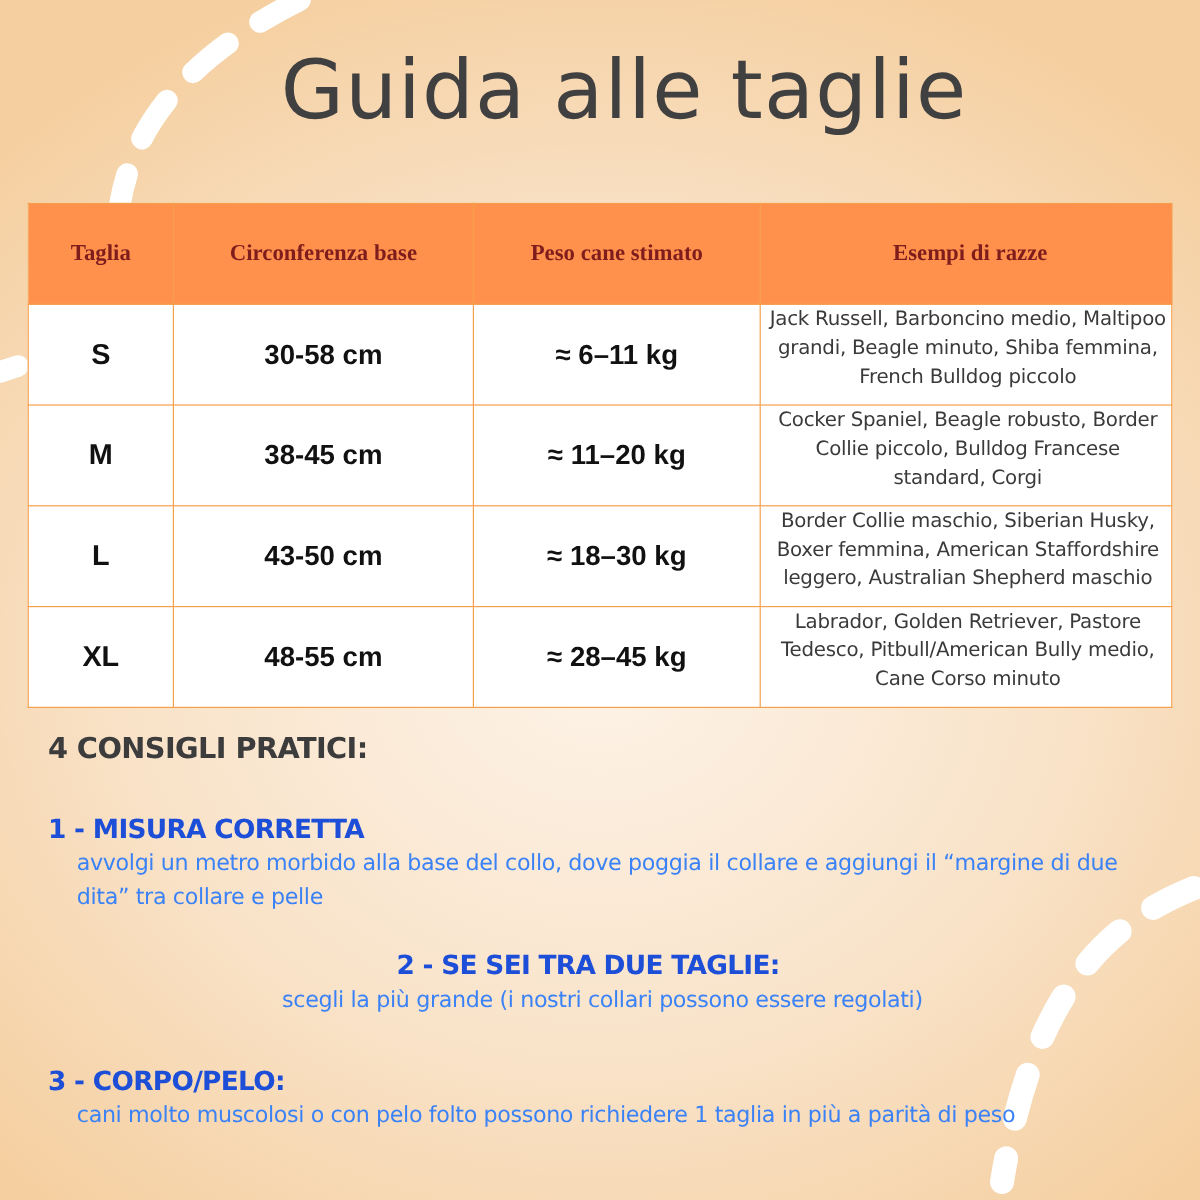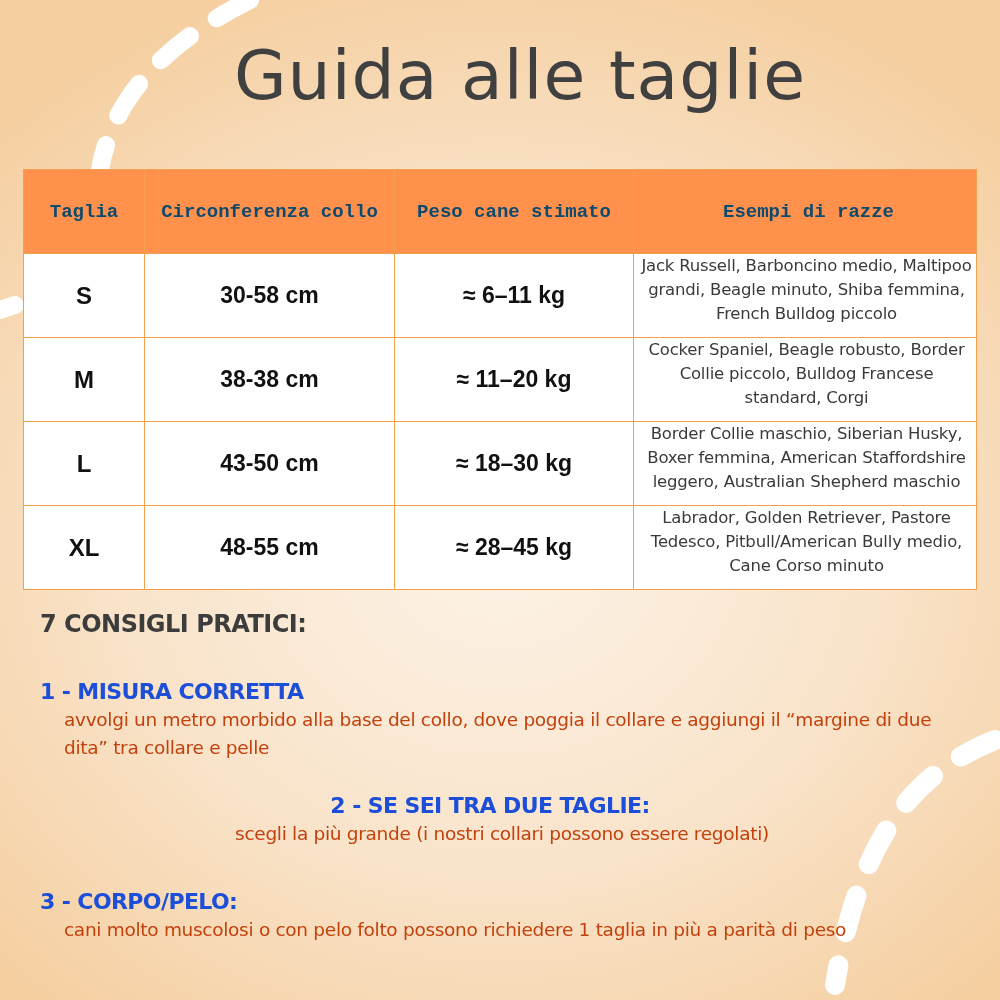--- a/index.html
+++ b/index.html
@@ -14,97 +14,97 @@
       position: absolute; left: 0; top: 36px; width: 1040px; text-align: center;
       font-family: "DejaVu Sans", sans-serif; font-size: 68px; font-weight: normal;
       color: #404040; letter-spacing: 1px;
     }
     table.sizes {
       position: absolute; left: 23px; top: 169px; width: 954px;
       border-collapse: collapse; background: #ffffff;
     }
     table.sizes th, table.sizes td { border: 1.5px solid #f5a04c; }
     table.sizes th {
-      background: #ff914d; color: #0c4a6e; height: 81px;
-      font-family: Liberation Mono, monospace; font-weight: bold; font-size: 19px;
+      background: #ff914d; color: #7f1d1d; height: 81px;
+      font-family: Liberation Serif, serif; font-weight: bold; font-size: 19px;
     }
     table.sizes th.c4 { text-align: center; padding-left: 8px; }
     table.sizes td { height: 81px; text-align: center; font-weight: bold; font-size: 23px; color: #111; }
     table.sizes td.size { font-size: 24px; }
     table.sizes td.breeds {
       text-align: center; font-weight: normal; font-size: 16.5px; color: #3a3a3a;
       font-family: "DejaVu Sans", sans-serif; line-height: 24px; padding: 0 4px 0 7px; vertical-align: top;
       letter-spacing: -0.2px;
     }
     .tips { position: absolute; left: 40px; top: 610px; width: 900px; }
     .tips-heading {
       font-family: "DejaVu Sans", sans-serif; font-weight: bold; font-size: 24px; color: #3c3c3c;
       letter-spacing: -0.5px; margin: 0 0 40px 0;
     }
     .tip { margin-bottom: 30px; }
     .tip-title {
       font-family: "DejaVu Sans", sans-serif; font-weight: bold; font-size: 22px; color: #1d4ed8;
       letter-spacing: -0.6px; line-height: 28px;
     }
     .tip-text {
-      font-family: "DejaVu Sans", sans-serif; font-size: 18.5px; color: #c2410c;
+      font-family: "DejaVu Sans", sans-serif; font-size: 18.5px; color: #3b82f6;
       margin-left: 24px; line-height: 28px; letter-spacing: -0.3px;
     }
     .tip.t2 { margin-top: 22px; margin-bottom: 40px; text-align: center; }
   </style>
 </head>
 <body>
 
 <svg class="deco" viewBox="0 0 1000 1000">
   <path d="M250 0 C 150 50, 110 110, 100 170" fill="none" stroke="#ffffff" stroke-width="18" stroke-linecap="round" stroke-dasharray="38 32"></path>
   <path d="M15 305 L 0 310" fill="none" stroke="#ffffff" stroke-width="18" stroke-linecap="round"></path>
   <path d="M995 740 C 920 770, 860 830, 835 985" fill="none" stroke="#ffffff" stroke-width="20" stroke-linecap="round" stroke-dasharray="38 34"></path>
 </svg>
 
 <div class="title">Guida alle taglie</div>
 
 <table class="sizes">
   <thead>
     <tr>
       <th style="width:118px">Taglia</th>
-      <th style="width:247px">Circonferenza collo</th>
+      <th style="width:247px">Circonferenza base</th>
       <th style="width:236px">Peso cane stimato</th>
       <th class="c4">Esempi di razze</th>
     </tr>
   </thead>
   <tbody>
     <tr>
       <td class="size">S</td>
       <td>30-58 cm</td>
       <td>≈ 6–11 kg</td>
       <td class="breeds">Jack Russell, Barboncino medio, Maltipoo grandi, Beagle minuto, Shiba femmina, French Bulldog piccolo</td>
     </tr>
     <tr>
       <td class="size">M</td>
-      <td>38-38 cm</td>
+      <td>38-45 cm</td>
       <td>≈ 11–20 kg</td>
       <td class="breeds">Cocker Spaniel, Beagle robusto, Border Collie piccolo, Bulldog Francese standard, Corgi</td>
     </tr>
     <tr>
       <td class="size">L</td>
       <td>43-50 cm</td>
       <td>≈ 18–30 kg</td>
       <td class="breeds">Border Collie maschio, Siberian Husky, Boxer femmina, American Staffordshire leggero, Australian Shepherd maschio</td>
     </tr>
     <tr>
       <td class="size">XL</td>
       <td>48-55 cm</td>
       <td>≈ 28–45 kg</td>
       <td class="breeds">Labrador, Golden Retriever, Pastore Tedesco, Pitbull/American Bully medio, Cane Corso minuto</td>
     </tr>
   </tbody>
 </table>
 
 <div class="tips">
-  <div class="tips-heading">7 CONSIGLI PRATICI:</div>
+  <div class="tips-heading">4 CONSIGLI PRATICI:</div>
   <div class="tip t1">
     <div class="tip-title">1 - MISURA CORRETTA</div>
     <div class="tip-text">avvolgi un metro morbido alla base del collo, dove poggia il collare e aggiungi il “margine di due dita” tra collare e pelle</div>
   </div>
   <div class="tip t2">
     <div class="tip-title">2 - SE SEI TRA DUE TAGLIE:</div>
     <div class="tip-text">scegli la più grande (i nostri collari possono essere regolati)</div>
   </div>
   <div class="tip t3">
     <div class="tip-title">3 - CORPO/PELO:</div>

